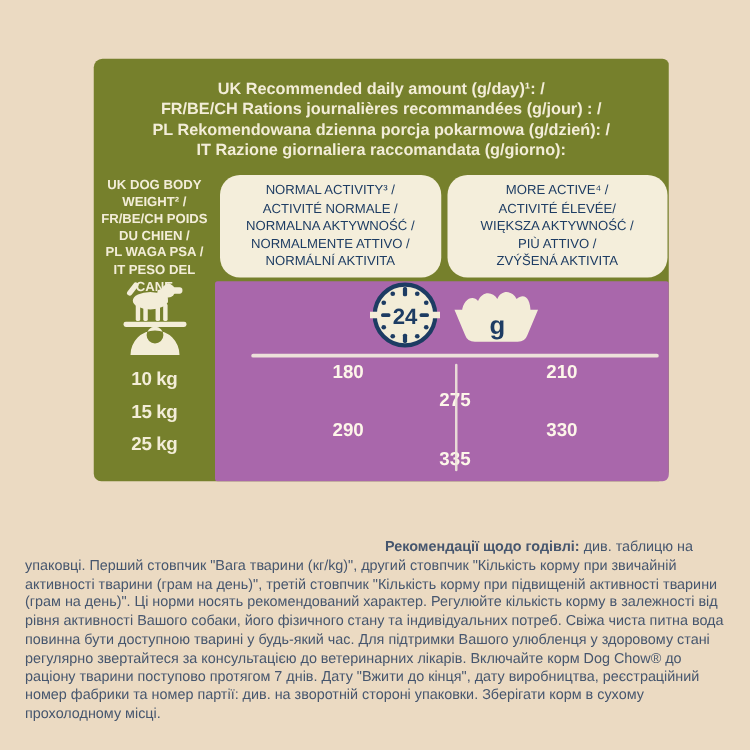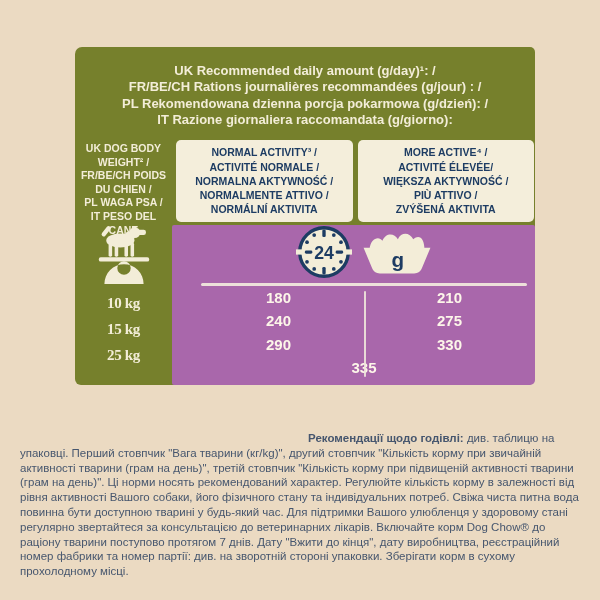--- a/index.html
+++ b/index.html
@@ -20,30 +20,30 @@
   }
   .table-main { flex:1; display:flex; }
 
   .left-col { width:97px; display:flex; flex-direction:column; }
   .weight-header {
     height:85px; color:#f3edd8; font-weight:bold; font-size:10.5px;
     line-height:13.6px; text-align:center; white-space:pre-line; padding-top:2px;
   }
   .scale-wrap { height:60px; display:flex; align-items:center; justify-content:center; }
   .left-spacer { height:5px; }
-  .weight-rows { flex:1; display:flex; flex-direction:column; padding-bottom:17px;font-family:Liberation Serif, serif; }
+  .weight-rows { flex:1; display:flex; flex-direction:column; padding-bottom:17px; }
   .weight-row { flex:1; display:flex; align-items:center; justify-content:center;
     color:#f3edd8; font-weight:bold; font-size:15px; letter-spacing:-0.3px; }
 
   .right-col { flex:1; display:flex; flex-direction:column; }
   .col-headers { height:85px; display:flex; gap:5px; padding:0 1px 3px 4px; }
   .col-header-box {
-    flex:1; background:#f4eedb; border-radius:5px;
+    flex:1; background:#f4eedb; border-radius:16px;
     display:flex; align-items:center; justify-content:center; text-align:center;
-    color:#1d3c63; font-weight:bold; font-size:10.5px; line-height:14.2px;
+    color:#1d3c63; font-weight:normal; font-size:10.5px; line-height:14.2px;
     white-space:pre-line;
   }
   .purple-body {
     flex:1; background:#a967ab; border-radius:2px 2px 5px 2px;
     display:flex; flex-direction:column; position:relative;padding-left:21px;
   }
   .icons-row { height:58px; display:flex; align-items:center; justify-content:center; gap:9px; }
   .divider-h { height:3px; margin:0 8px; background:#f0e7dc; opacity:.95; border-radius:2px; }
   .data-rows { flex:1; position:relative; display:flex; flex-direction:column; padding-bottom:6px; }
   .data-row { flex:1; display:flex; }
@@ -150,21 +150,20 @@
             </span>
           </div>
           <div class="divider-h"></div>
           <div class="data-rows">
             <div class="divider-v"></div>
             <div class="data-row">
               <div class="data-cell">180</div>
               <div class="data-cell">210</div>
             </div>
             <div class="data-row">
-              <div class="data-cell">240</div>
               <div class="data-cell">275</div>
             </div>
             <div class="data-row">
               <div class="data-cell">290</div>
               <div class="data-cell">330</div>
             </div>
             <div class="data-row">
               <div class="data-cell">335</div>
             </div>
           </div>

